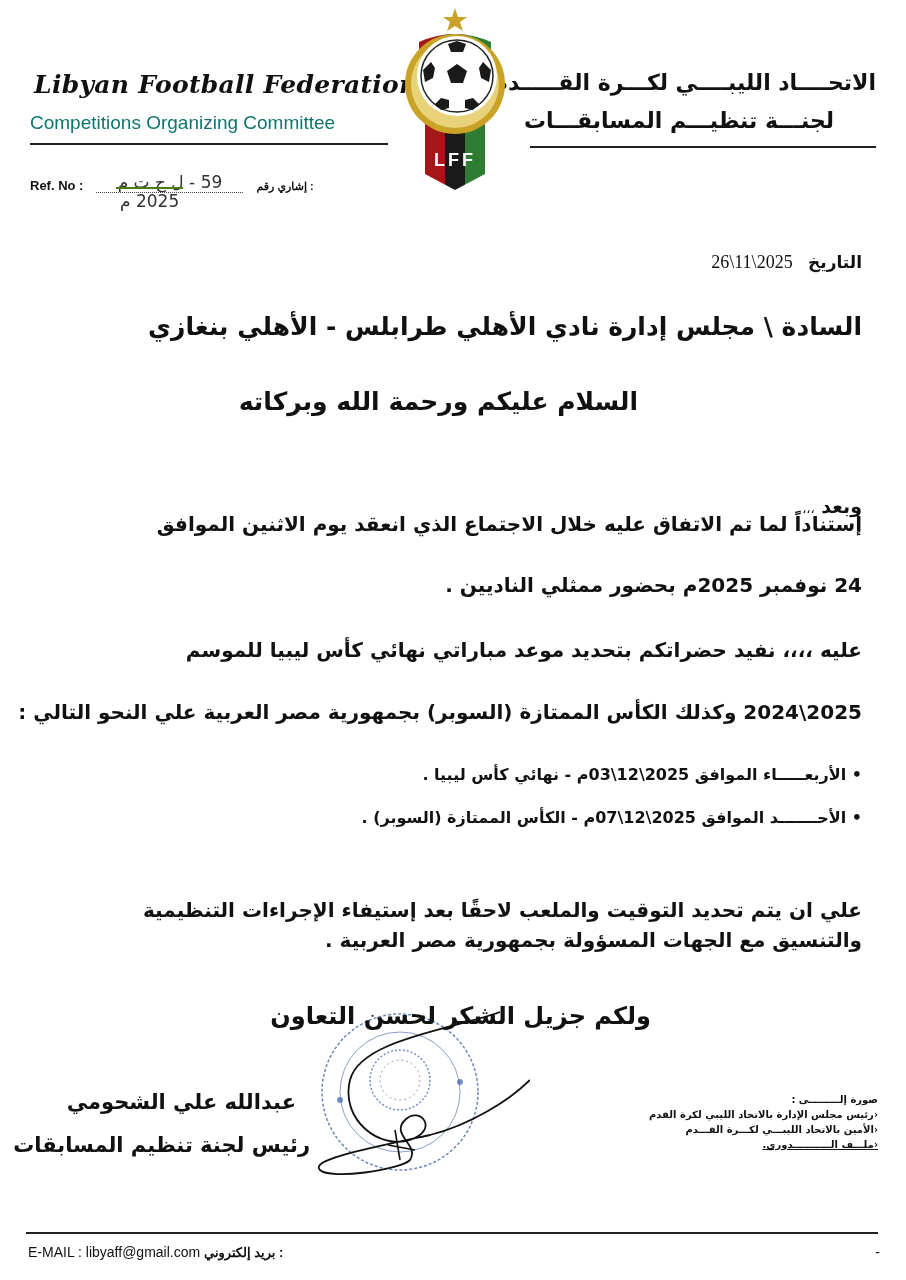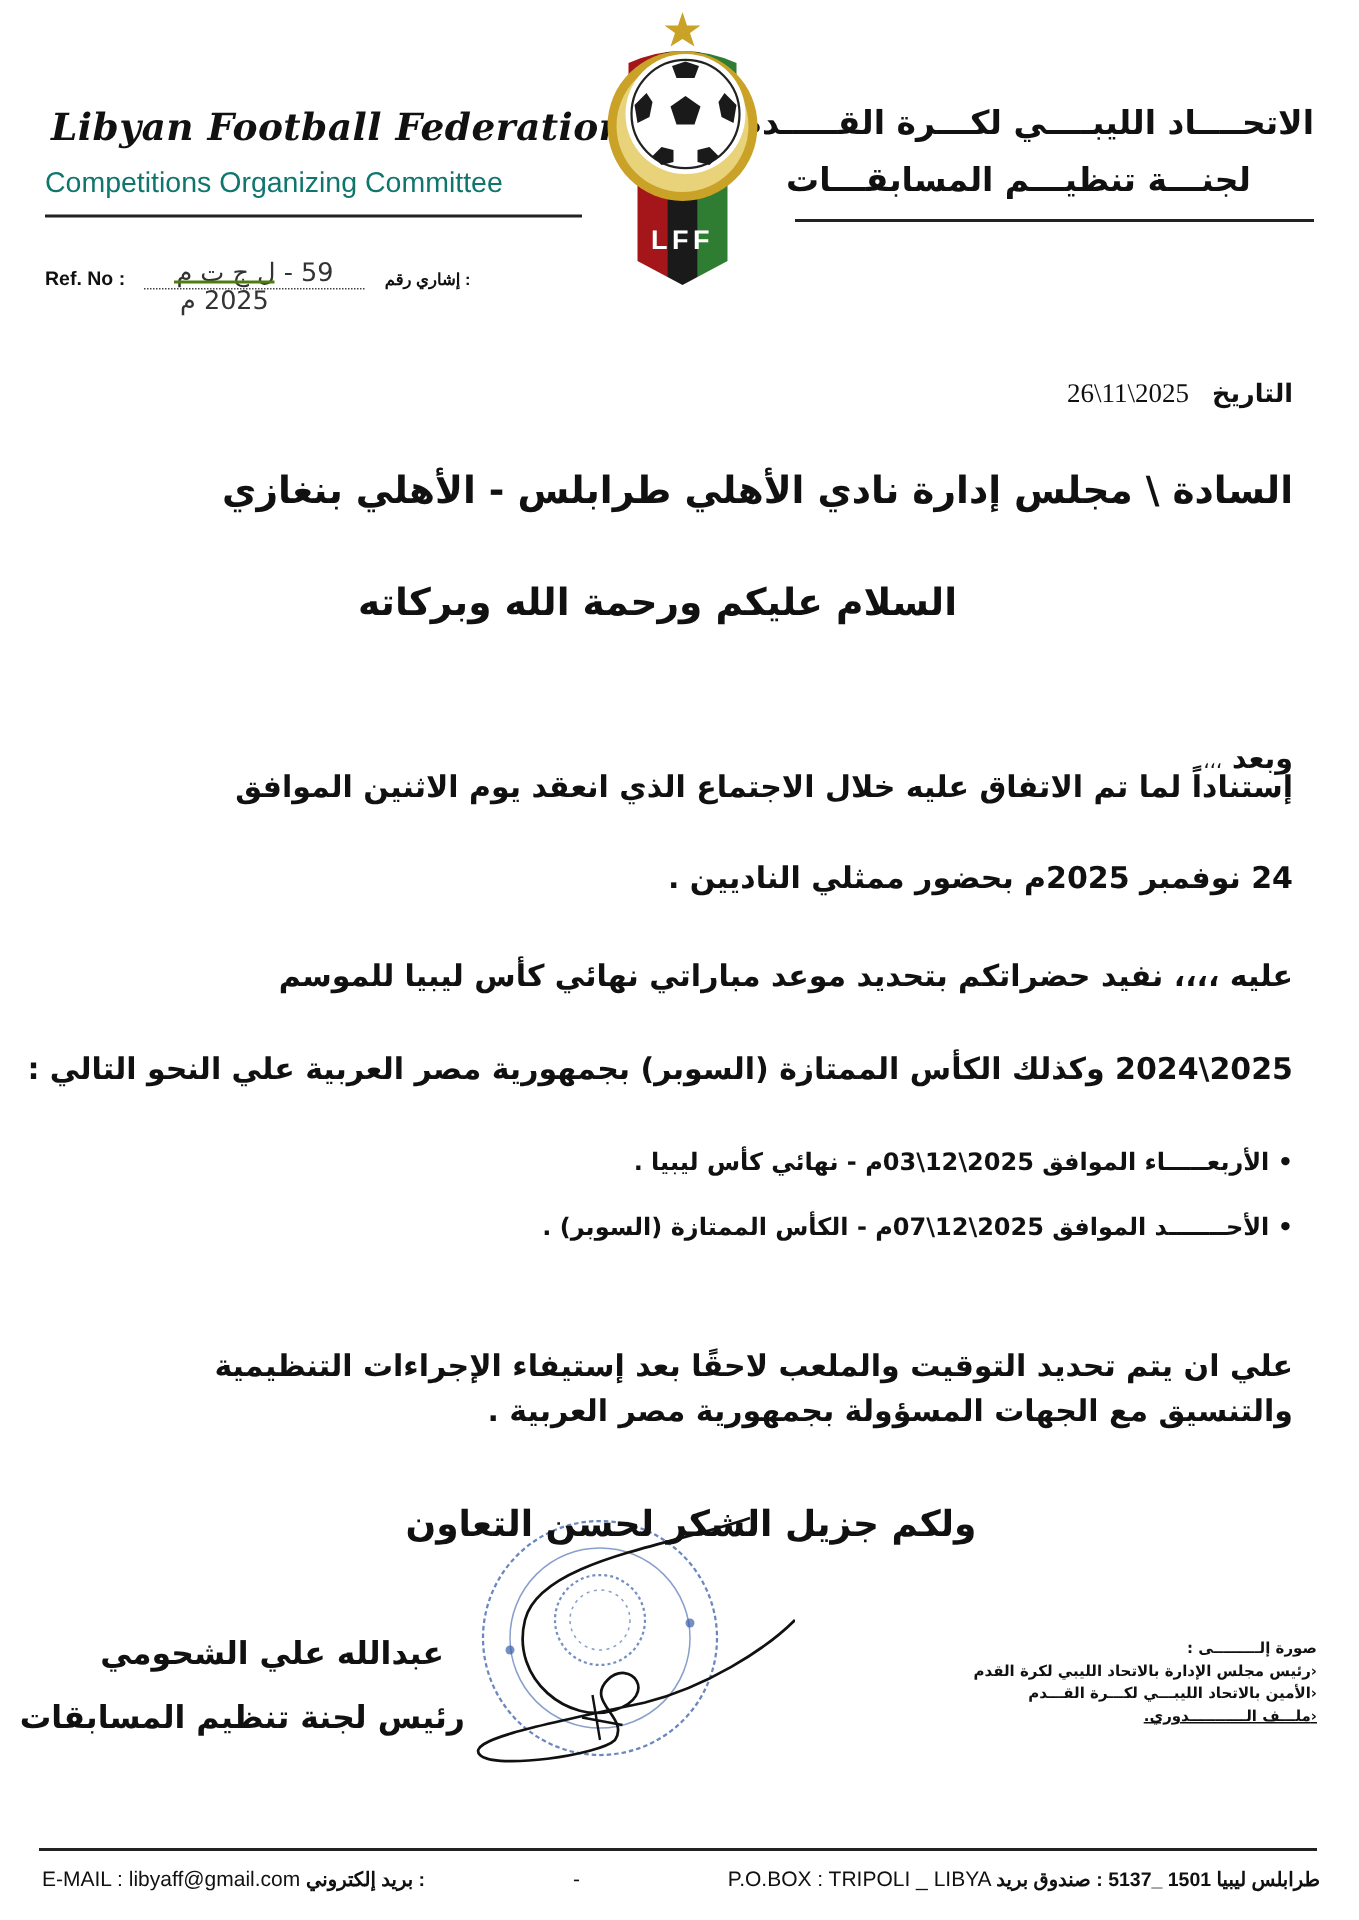--- a/index.html
+++ b/index.html
@@ -185,17 +185,13 @@
 </div>
 
 <div class="abs hr-foot"></div>
 <div class="abs footer">
   <span>
     <span>E-MAIL :</span>
     <span>libyaff@gmail.com</span>
     <span class="f-ar rtl">: بريد إلكتروني</span>
   </span>
   <span>-</span>
-  <span>
-    <span>P.O.BOX : TRIPOLI _ LIBYA</span>
-    <span class="f-ar rtl">طرابلس ليبيا 1501 _5137 : صندوق بريد</span>
-  </span>
 </div>
 
 </body></html>

